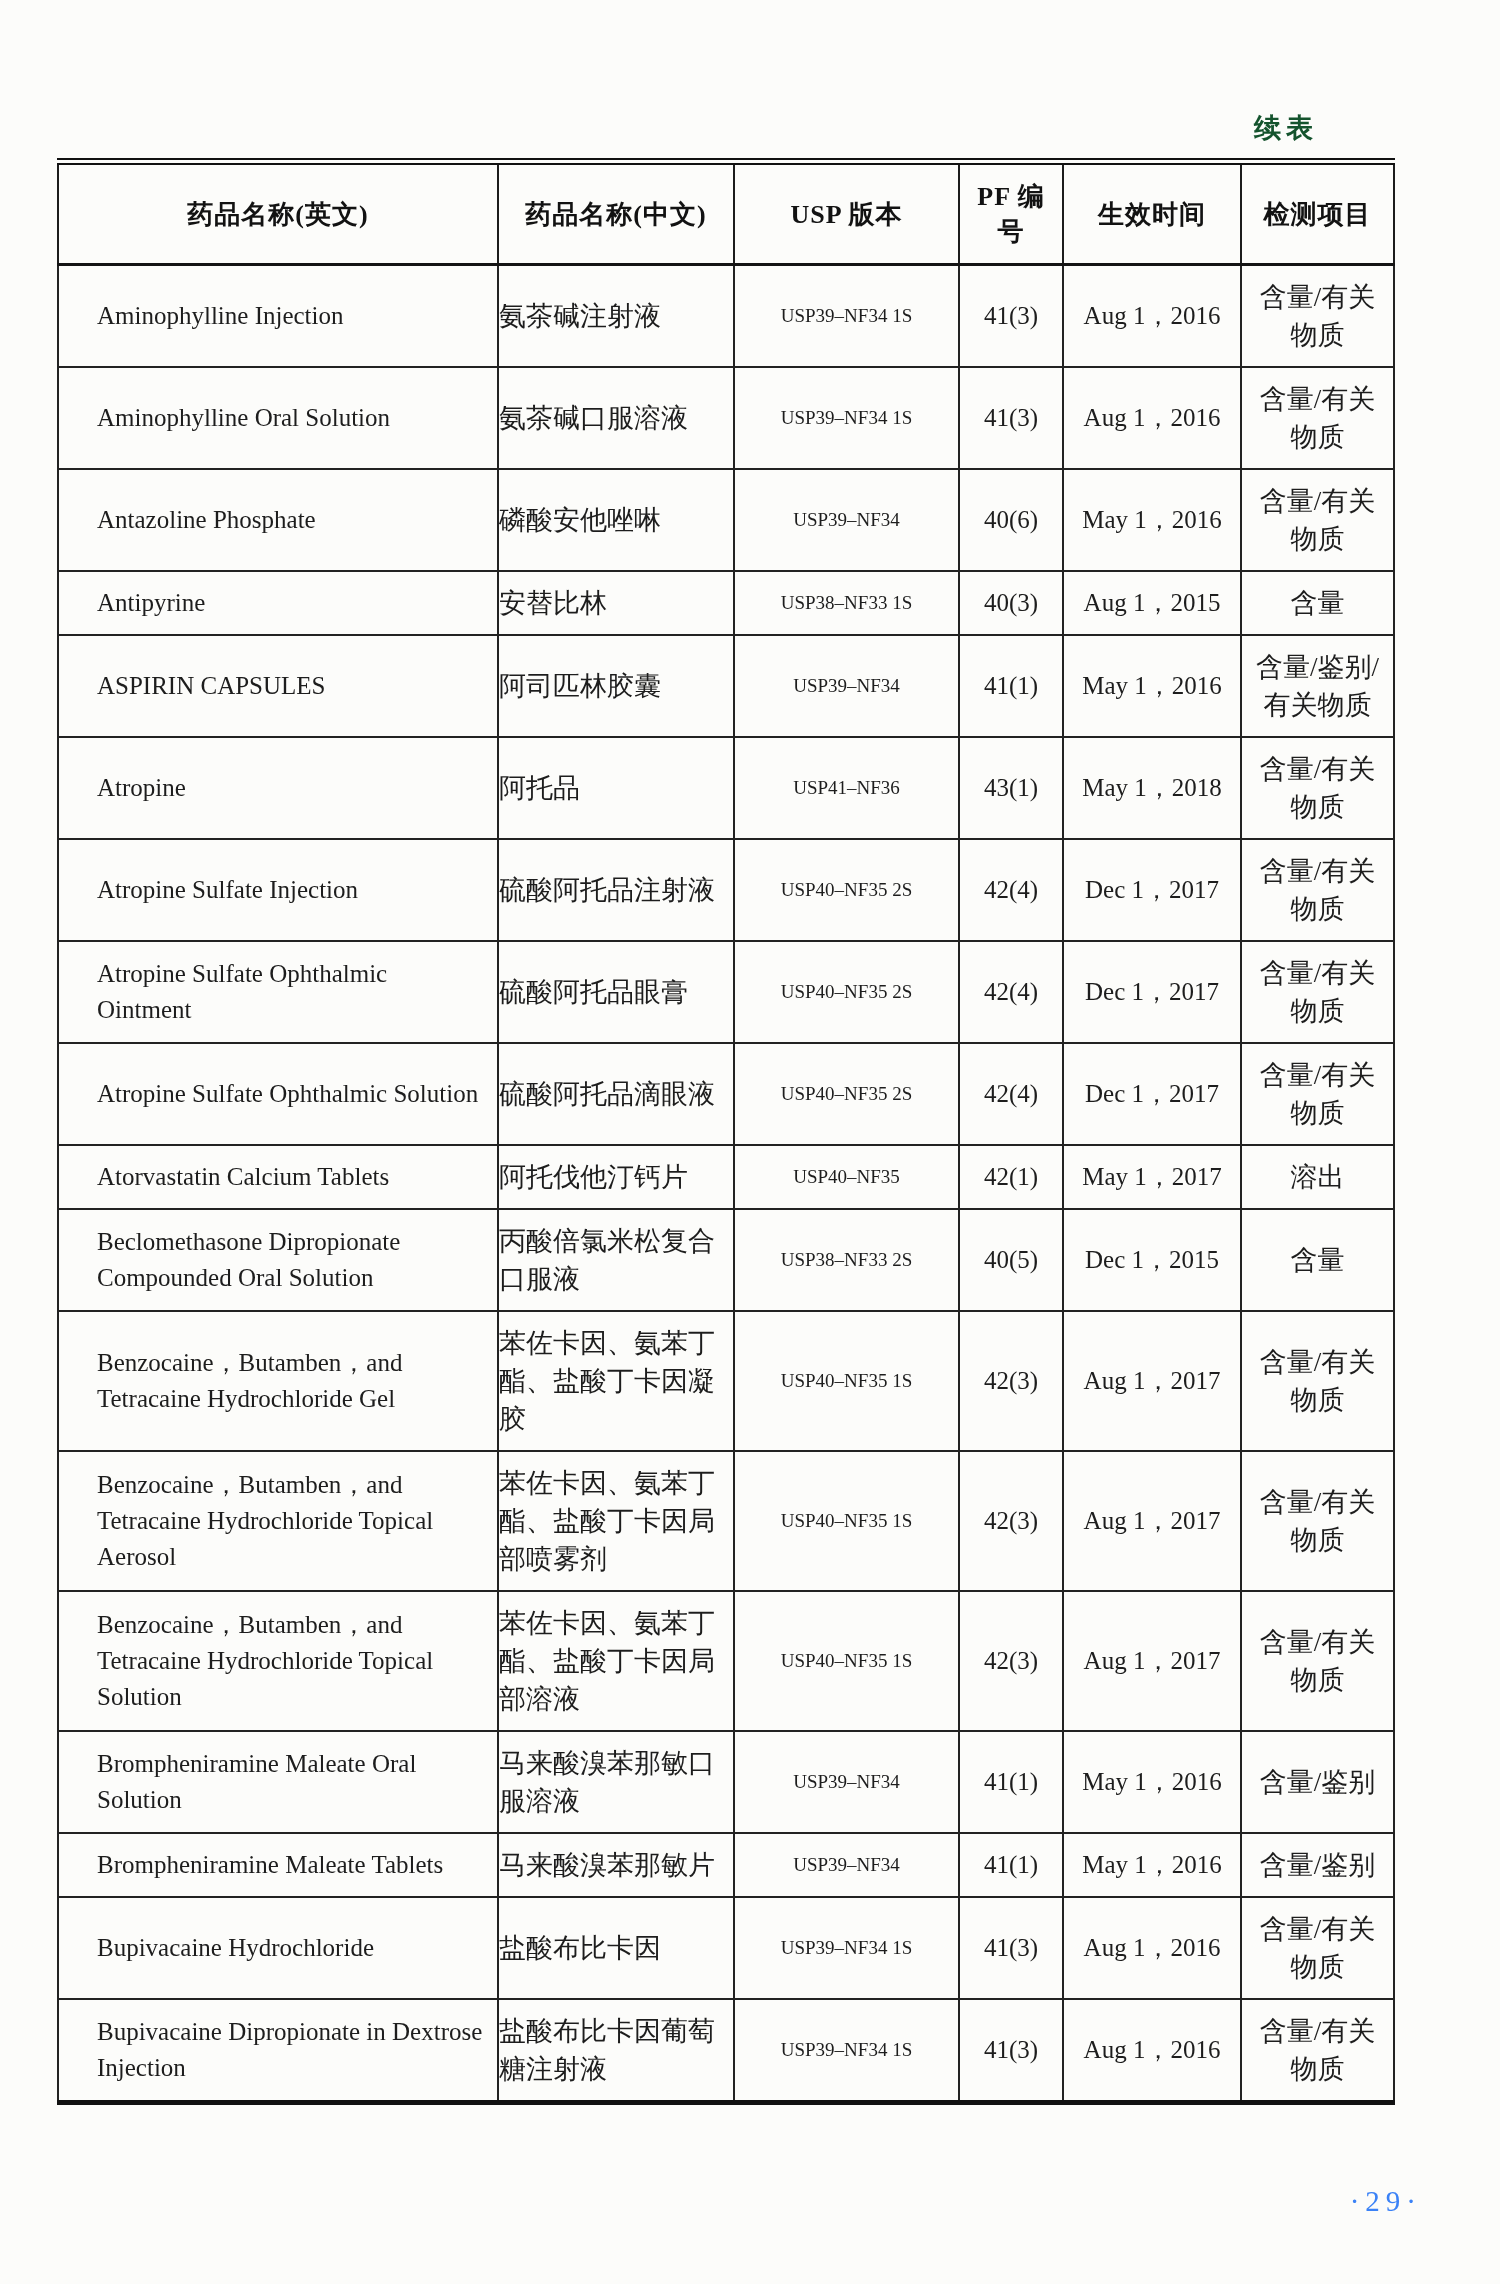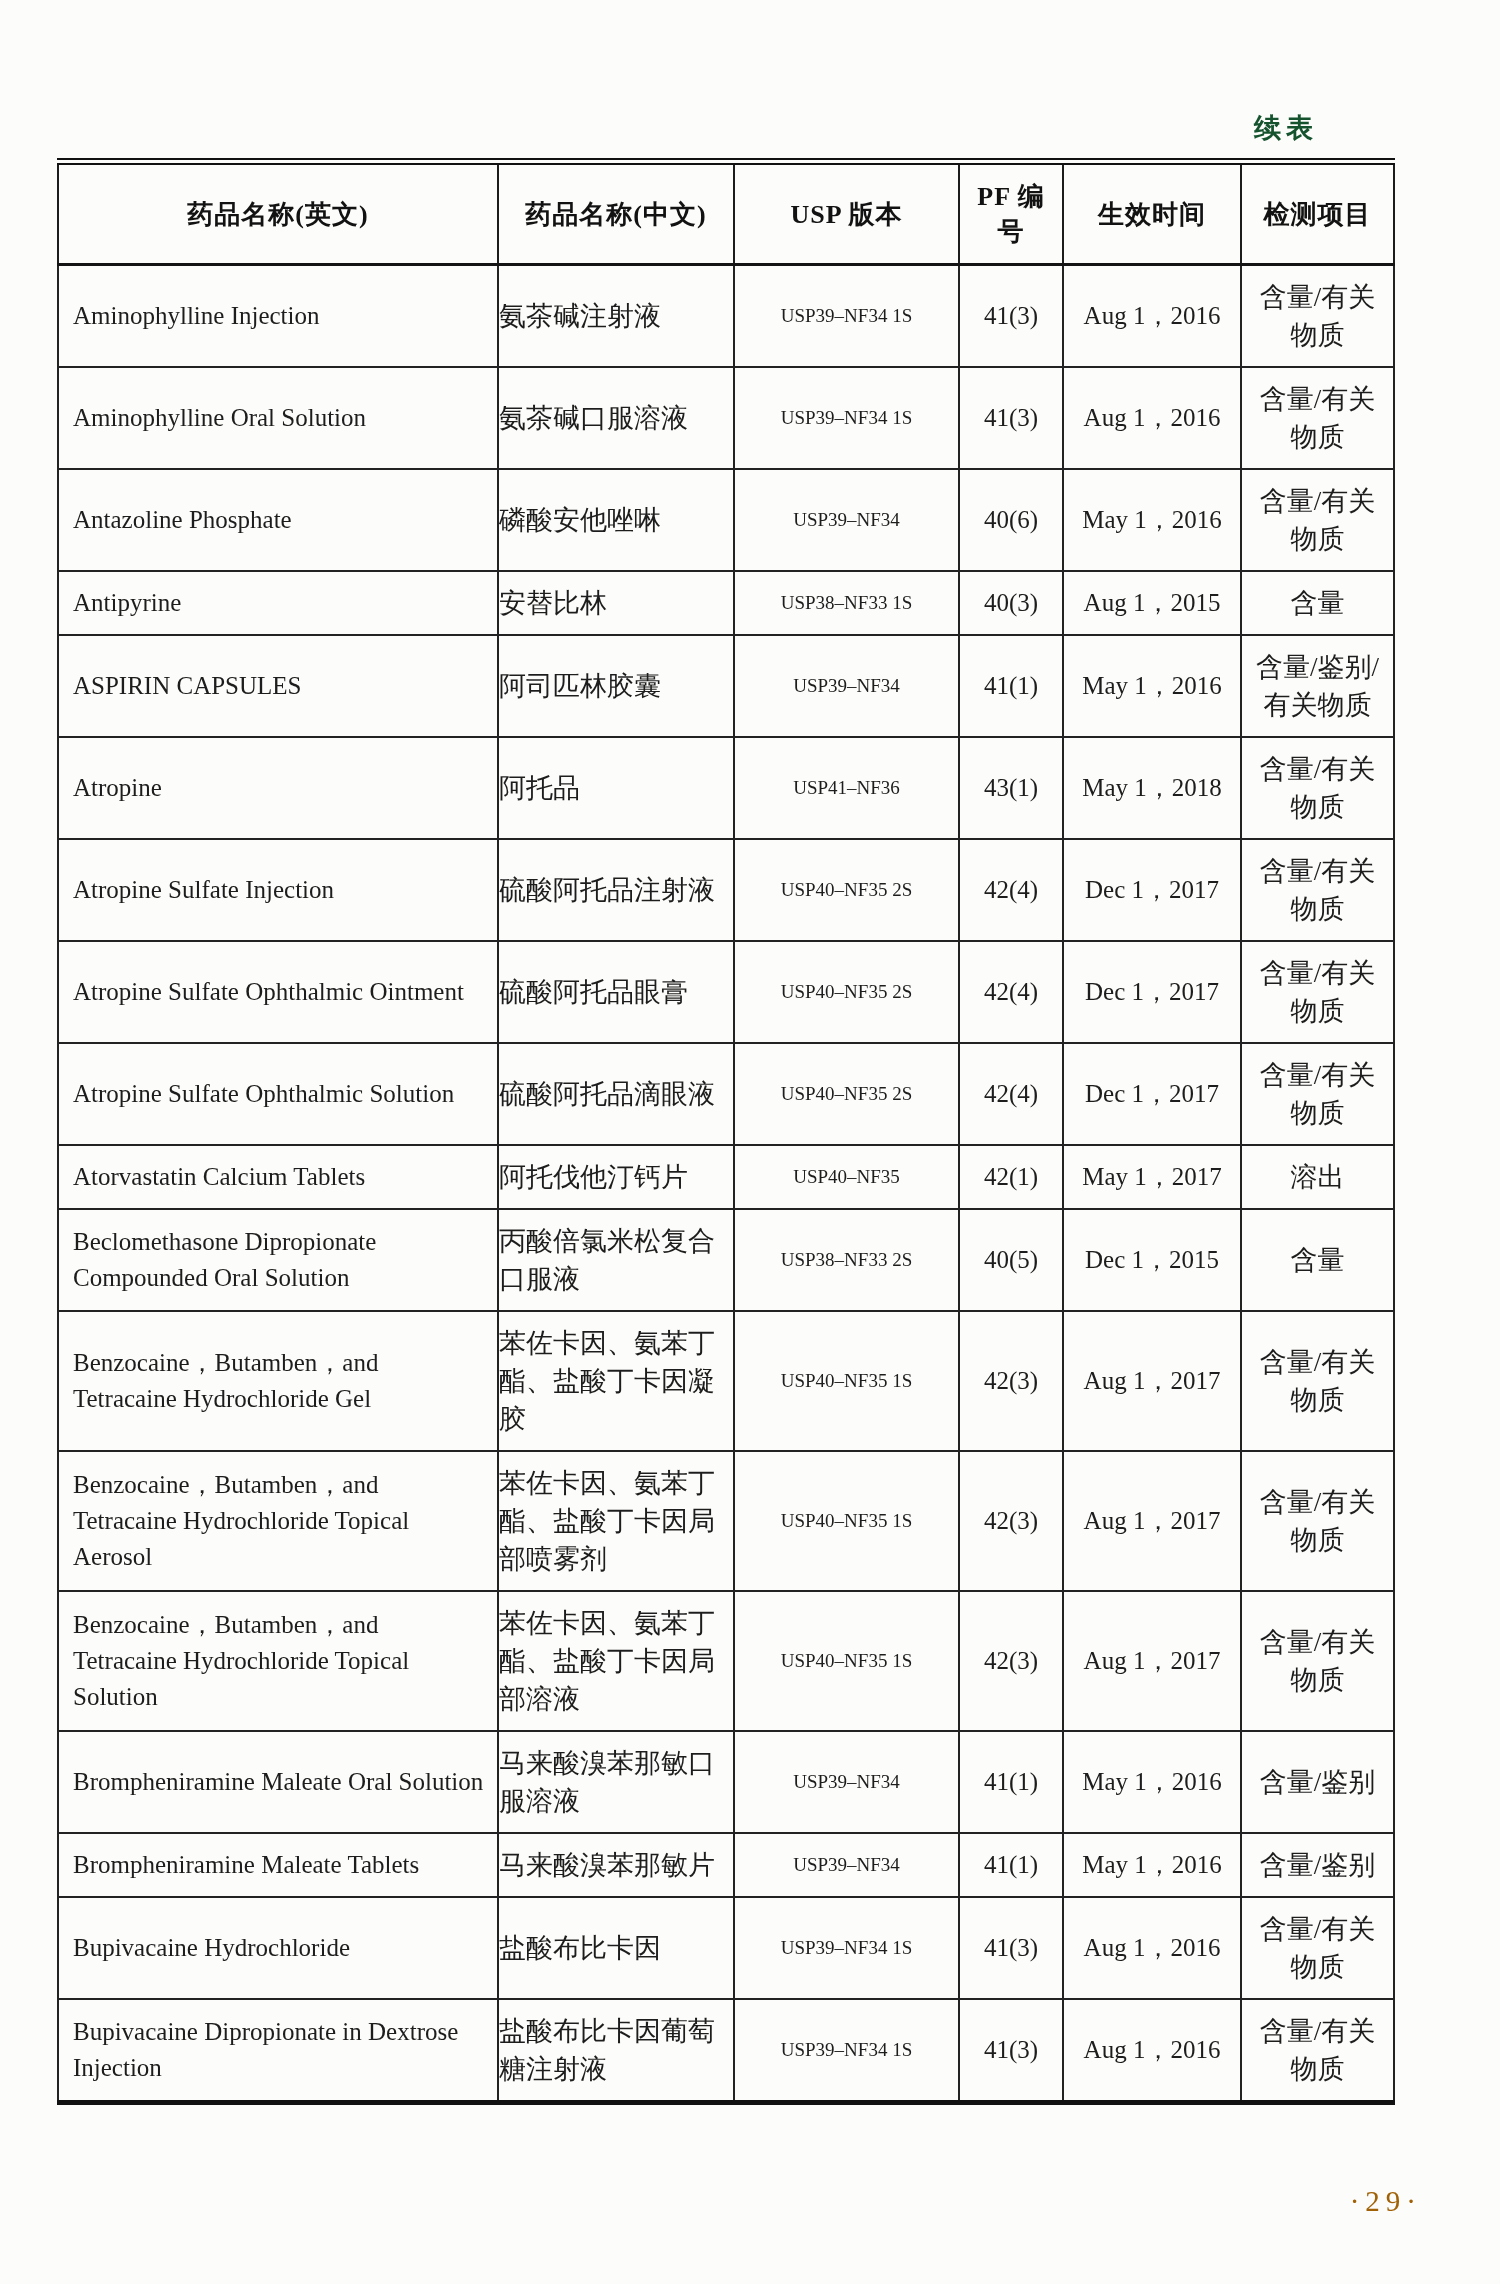--- a/index.html
+++ b/index.html
@@ -49,40 +49,40 @@
   .drug-table td {
     border:2px solid #222;
     font-size:27px;
     padding:12px 10px;
     vertical-align:middle;
     line-height:38px;
     color:#1d1d1d;
   }
   td.c-en {
     text-align:left;
-    padding-left:14px;
+    padding-left:38px;
     font-size:25px;
     line-height:36px;
   }
   td.c-zh {
     text-align:left;
     padding-left:0;
     padding-right:8px;
   }
   td.c-usp  { text-align:center; font-size:19px; }
   td.c-pf   { text-align:center; font-size:25px; padding-left:4px; padding-right:4px; }
   td.c-date { text-align:center; font-size:25px; padding-left:4px; padding-right:4px; }
   td.c-test { text-align:center; padding-left:6px; padding-right:6px;margin-top:8px; }
 
   .page-number {
     position:absolute;
     bottom:66px; right:78px;
     font-size:29px;
     letter-spacing:6px;
-    color:#a16207;
+    color:#3b82f6;
   }
 </style>
 </head>
 <body>
 
 <div class="page">
 
   <div class="continued">续表</div>
 
   <table class="drug-table">

